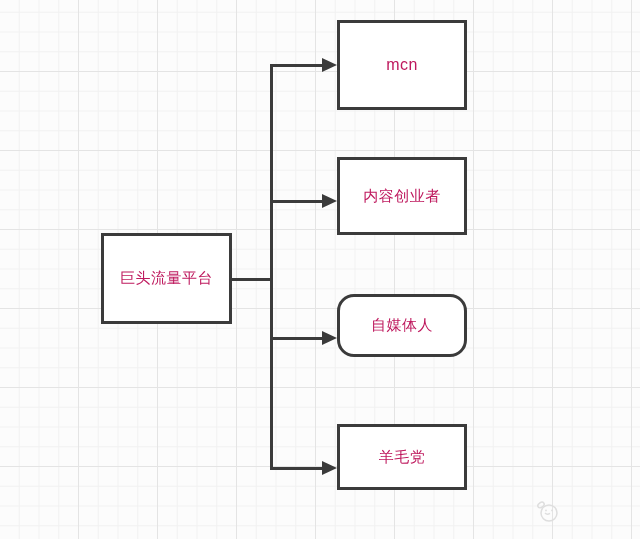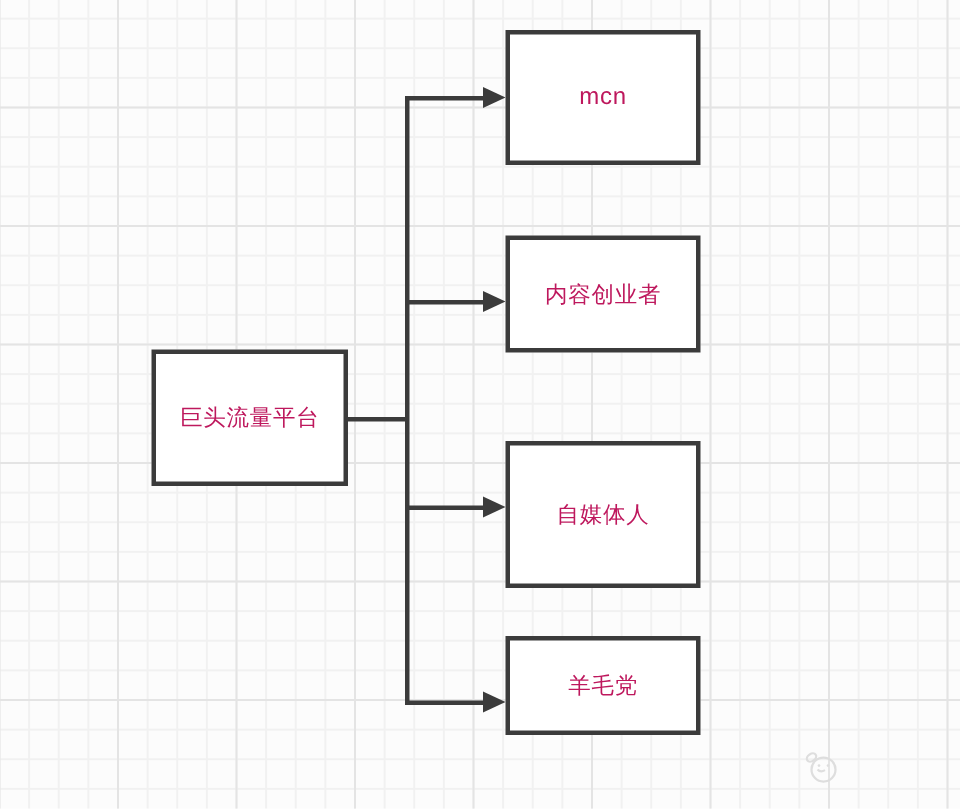--- a/index.html
+++ b/index.html
@@ -40,21 +40,21 @@
     align-items: center;
     justify-content: center;
     font-size: 15px;
     color: #be185d;
     text-align: center;
     letter-spacing: 0.5px;
   }
   #node-platform  { left: 81px;  top: 233px; width: 131px; height: 91px; margin-left: 20px; }
   #node-mcn       { left: 337px; top: 20px;  width: 130px; height: 90px; font-size: 16px; }
   #node-content   { left: 337px; top: 157px; width: 130px; height: 78px; }
-  #node-selfmedia { left: 337px; top: 294px; width: 130px; height: 98px; }
+  #node-selfmedia { left: 337px; top: 294px; width: 130px; height: 63px; border-radius: 17px; }
   #node-wool      { left: 337px; top: 424px; width: 130px; height: 66px; }
 
   
   .edge {
     position: absolute;
     background: #3b3b3b;
   }
   #edge-stem    { left: 212px; top: 278px; width: 59px;  height: 3px; }
   #edge-trunk   { left: 270px; top: 64px;  width: 3px;   height: 406px; }
   #edge-branch1 { left: 270px; top: 64px;  width: 53px;  height: 3px; }

